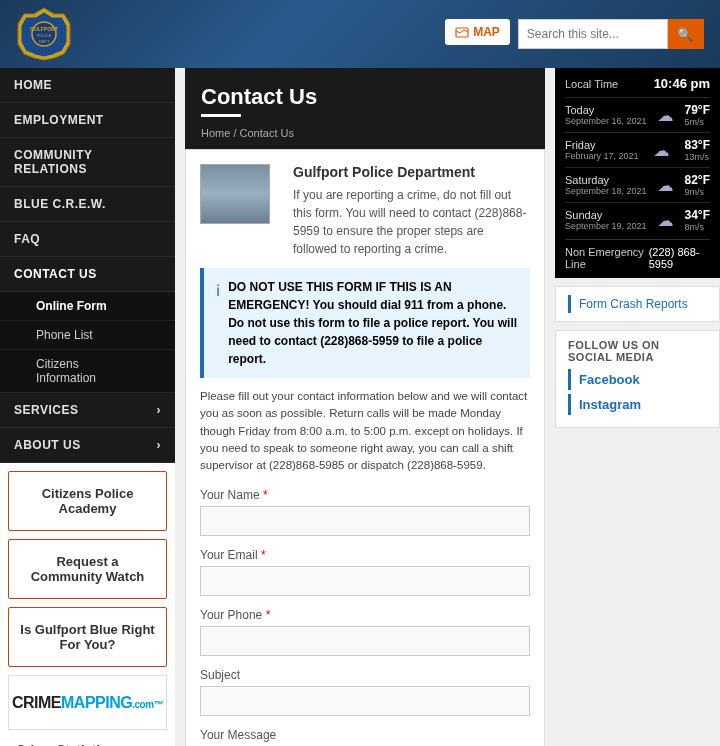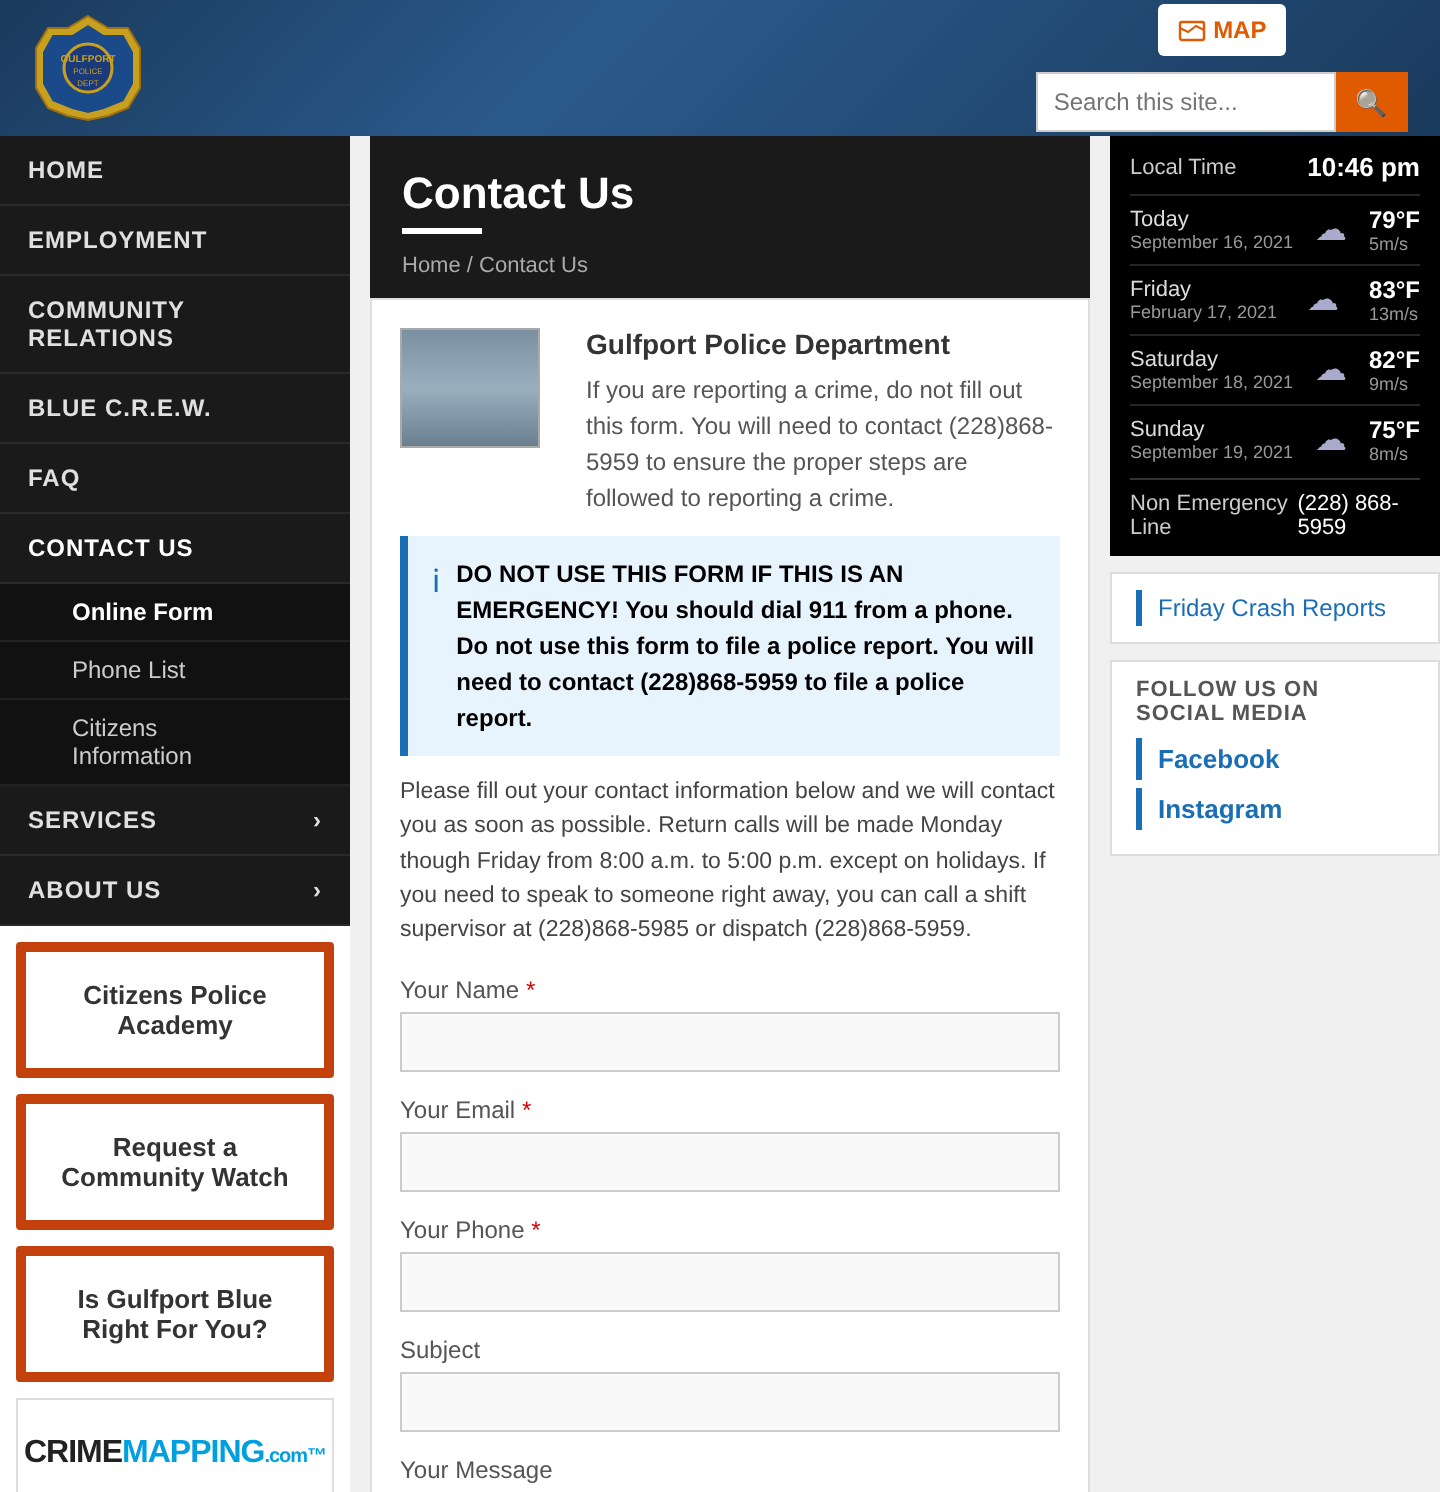--- a/index.html
+++ b/index.html
@@ -14,23 +14,22 @@
       justify-content: space-between;
       padding: 0 16px;
       position: relative;
     }
     .header-logo {
       width: 56px;
       height: 56px;
     }
     .header-right {
       display: flex;
-      align-items: center;
+      align-items: flex-start;
       gap: 8px;
-      flex-direction: column;
     }
     .map-btn {
       background: white;
       border: none;
       border-radius: 3px;
       padding: 6px 10px;
       display: flex;
       align-items: center;
       gap: 4px;
       font-size: 12px;
@@ -97,21 +96,21 @@
       border-bottom: 1px solid #222;
       cursor: pointer;
     }
     .sidebar-sub-item.active { color: white; font-weight: bold; }
 
     .sidebar-cards {
       padding: 8px;
     }
     .sidebar-card {
       background: white;
-      border: 5px solid #c2410c;
+      border: 1px solid #c2410c;
       border-radius: 2px;
       margin-bottom: 8px;
       padding: 14px 10px;
       text-align: center;
       font-size: 13px;
       font-weight: bold;
       color: #333;
       cursor: pointer;
       min-height: 60px;
       display: flex;
@@ -542,33 +541,33 @@
         </div>
       </div>
 
       <div class="weather-row">
         <div>
           <div class="weather-day">Sunday</div>
           <div class="weather-date">September 19, 2021</div>
         </div>
         <span class="weather-icon">☁</span>
         <div>
-          <div class="weather-temp">75°F</div>
+          <div class="weather-temp">34°F</div>
           <div class="weather-wind">8m/s</div>
         </div>
       </div>
 
       <div class="emergency-line">
         <span>Non Emergency Line</span>
         <span class="emergency-number">(228) 868-5959</span>
       </div>
     </div>
 
     <div class="side-link-box">
-      <a class="side-link">Friday Crash Reports</a>
+      <a class="side-link">Form Crash Reports</a>
     </div>
 
     <div class="social-section">
       <div class="social-title">FOLLOW US ON SOCIAL MEDIA</div>
       <a class="social-link">Facebook</a>
       <a class="social-link">Instagram</a>
     </div>
   </div>
 
 </div>

